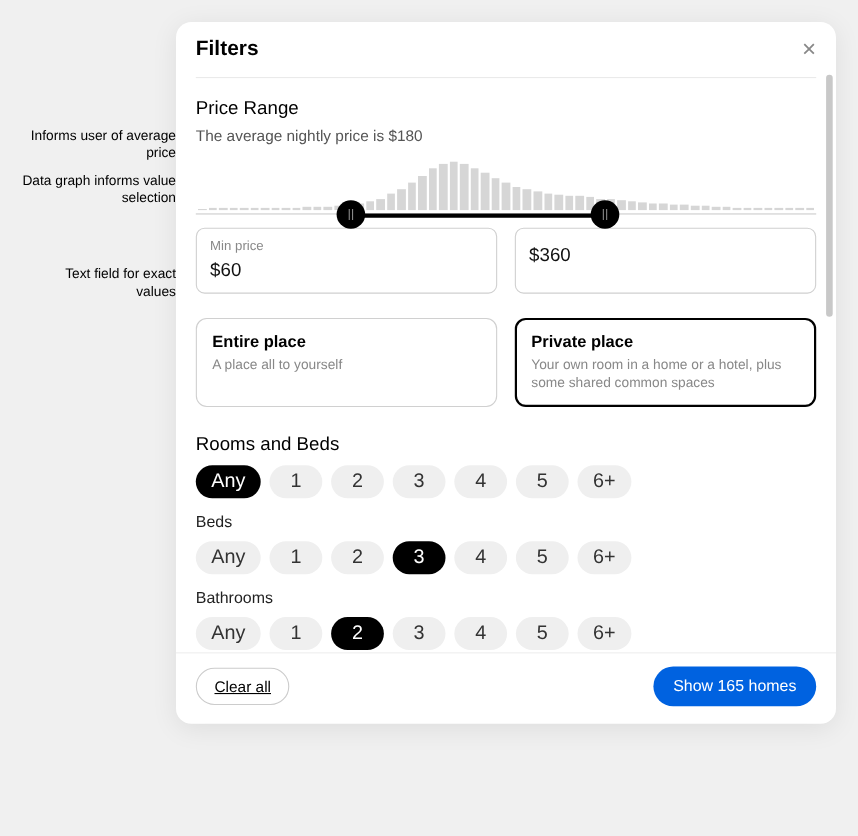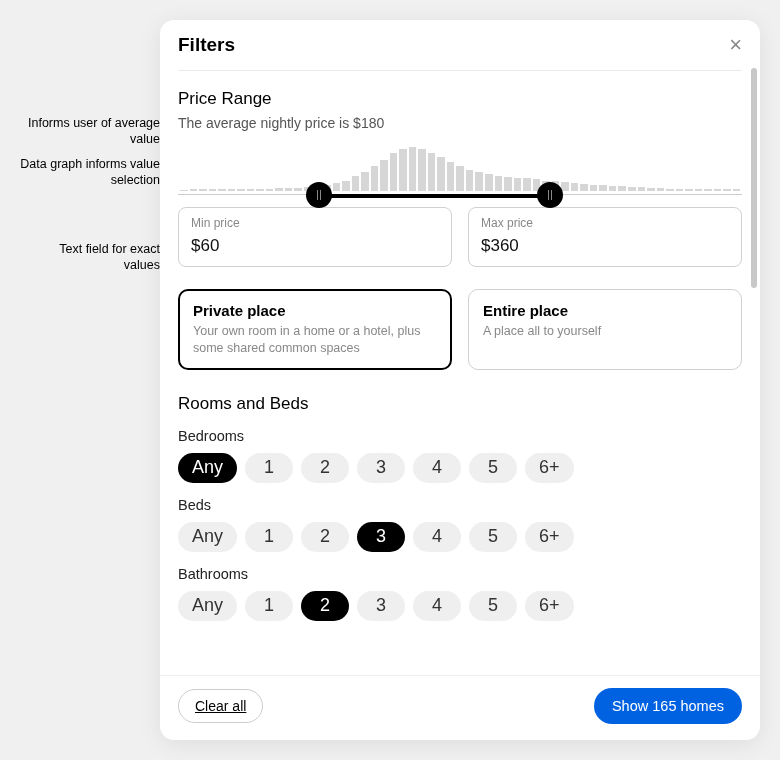--- a/index.html
+++ b/index.html
@@ -1,20 +1,20 @@
 <!DOCTYPE html>
 <html><head>
 <meta charset="utf-8">
 <style>
   html,body{margin:0;padding:0;width:780px;height:760px;background:#f0f0f0;font-family:-apple-system,Helvetica,Arial,sans-serif;color:#000;overflow:hidden;}
   .page{position:relative;width:780px;height:760px;}
   .annotations{position:absolute;left:0;top:0;width:160px;}
   .anno{position:absolute;right:0;text-align:right;font-size:12.5px;line-height:1.3;color:#000;width:140px;}
   .anno-line{position:absolute;height:1px;background:#ff8060;}
-  .modal{position:absolute;left:160px;top:20px;width:600px;height:720px;background:#fff;border-radius:14px;box-shadow:0 4px 24px rgba(0,0,0,0.08);overflow:hidden;}
+  .modal{position:absolute;left:160px;top:20px;width:600px;height:638px;background:#fff;border-radius:14px;box-shadow:0 4px 24px rgba(0,0,0,0.08);overflow:hidden;}
   .modal-inner{box-sizing:border-box;height:100%;display:flex;flex-direction:column;}
   .modal-header{display:flex;align-items:center;justify-content:space-between;padding:14px 18px 0 18px;}
   .modal-title{font-size:19px;font-weight:700;}
   .close{font-size:22px;color:#888;cursor:pointer;line-height:1;}
   .modal-body{flex:1;overflow:hidden;position:relative;padding:0 18px;}
   .hr{height:1px;background:#eaeaea;margin:14px 0 0 0;}
   .scrollfake{position:absolute;right:3px;top:12px;width:6px;height:220px;background:#c8c8c8;border-radius:3px;}
   .section{margin-top:22px;}
   .sec-title{font-size:17px;font-weight:400;}
   .sec-sub{margin-top:6px;color:#555;font-size:14px;}
@@ -45,21 +45,21 @@
   
   .modal-footer{display:flex;align-items:center;justify-content:space-between;padding:12px 18px 16px;border-top:1px solid #eee;}
   .clear{border:1px solid #ccc;background:#fff;border-radius:20px;padding:8px 16px;font-size:14px;cursor:pointer;text-decoration:underline;}
   .show{background:#0062e0;color:#fff;border:none;border-radius:20px;padding:10px 18px;font-size:14.5px;cursor:pointer;}
 </style>
 </head>
 <body>
 <div class="page">
 
   <div class="annotations">
-    <div class="anno" style="top:115px;">Informs user of average value</div>
+    <div class="anno" style="top:115px;">Informs user of average price</div>
     <div class="anno-line" style="top:135px;left:160px;width:16px;"></div>
     <div class="anno" style="top:156px;">Data graph informs value selection</div>
     <div class="anno-line" style="top:179px;left:160px;width:150px;"></div>
     <div class="anno" style="top:241px;">Text field for exact values</div>
     <div class="anno-line" style="top:259px;left:160px;width:16px;"></div>
   </div>
 
   <div class="modal">
     <div class="modal-inner">
 
@@ -143,43 +143,41 @@
             <div class="handle" id="handle-min" style="left: calc(25% - 13px);"></div>
             <div class="handle" id="handle-max" style="left: calc(66% - 13px);"></div>
           </div>
 
           <div class="price-inputs">
             <div class="pinput">
               <div class="lbl">Min price</div>
               <div class="val">$60</div>
             </div>
             <div class="pinput">
-              <div class="lbl">Max price</div>
               <div class="val">$360</div>
             </div>
           </div>
         </div>
 
         <div class="section">
           <div class="cards" id="type-cards">
+              <div class="card">
+                <div class="ct">Entire place</div>
+                <div class="cd">A place all to yourself</div>
+              </div>
               <div class="card selected">
                 <div class="ct">Private place</div>
                 <div class="cd">Your own room in a home or a hotel, plus some shared common spaces</div>
               </div>
-              <div class="card">
-                <div class="ct">Entire place</div>
-                <div class="cd">A place all to yourself</div>
-              </div>
             </div>
         </div>
 
         <div class="section" style="margin-top:24px;">
           <div class="sec-title">Rooms and Beds</div>
           <div id="rooms-groups">
-              <div class="subhead">Bedrooms</div>
               <div class="pills">
                 <div class="pill sel">Any</div>
                 <div class="pill">1</div>
                 <div class="pill">2</div>
                 <div class="pill">3</div>
                 <div class="pill">4</div>
                 <div class="pill">5</div>
                 <div class="pill">6+</div>
               </div>
               <div class="subhead">Beds</div>

